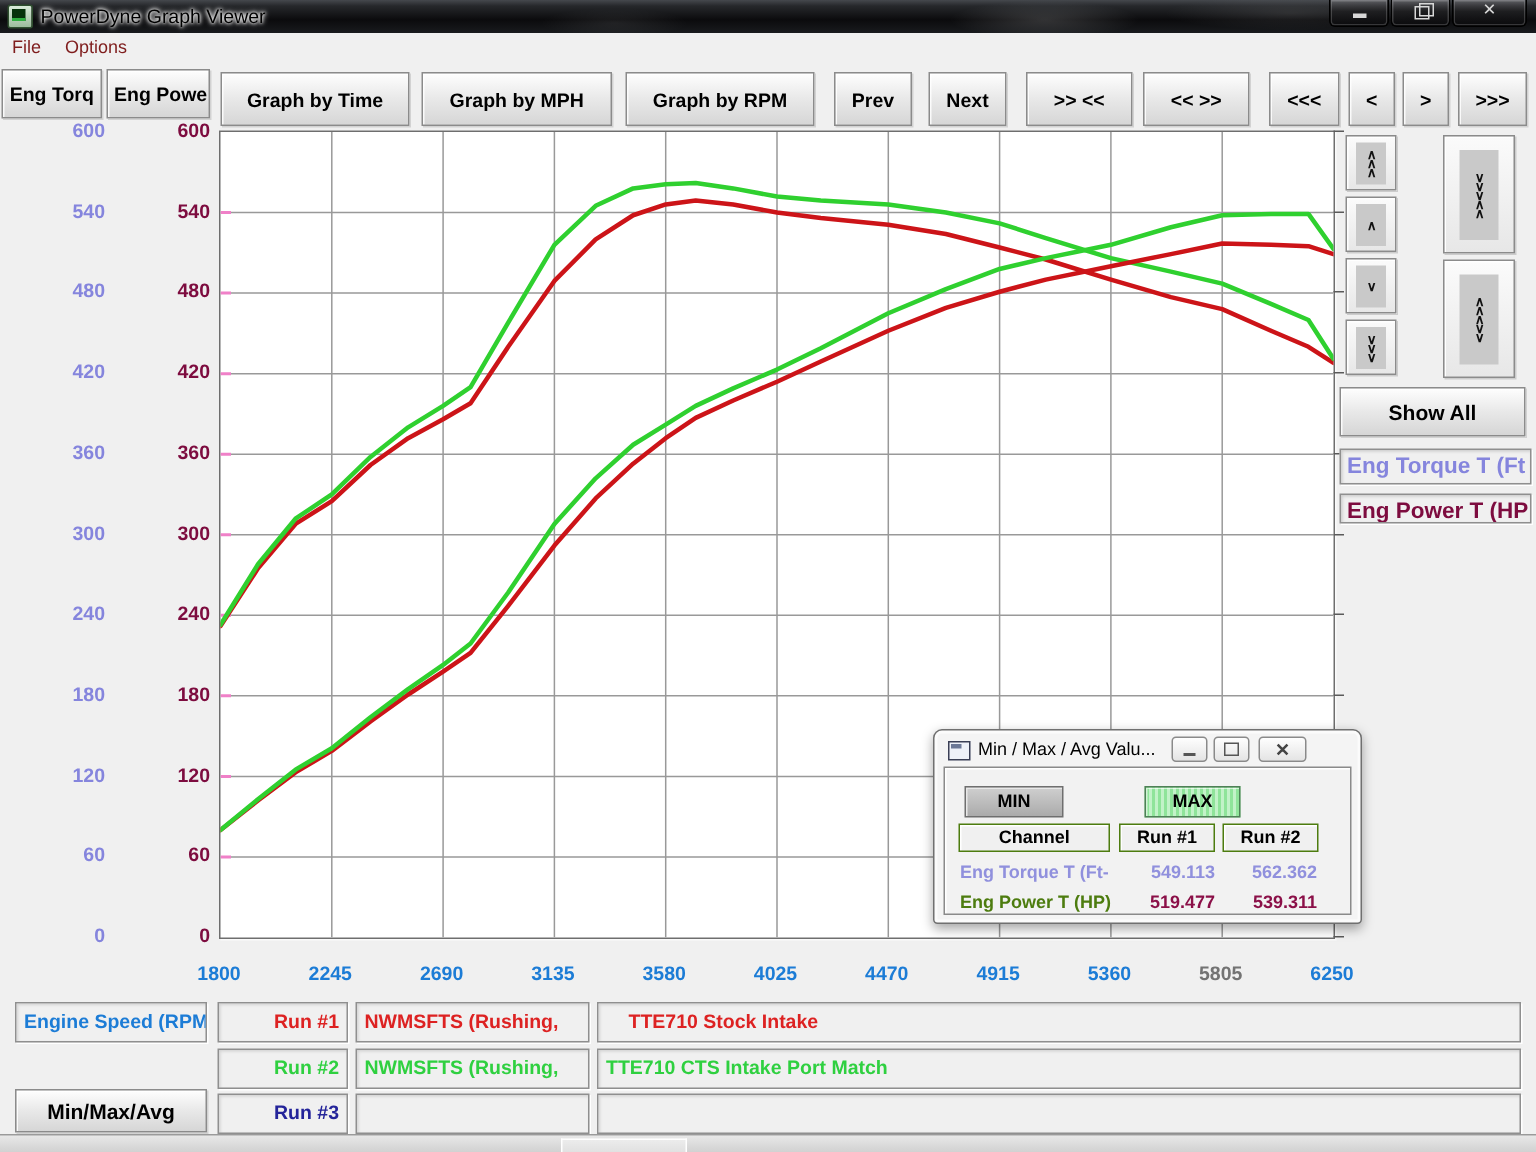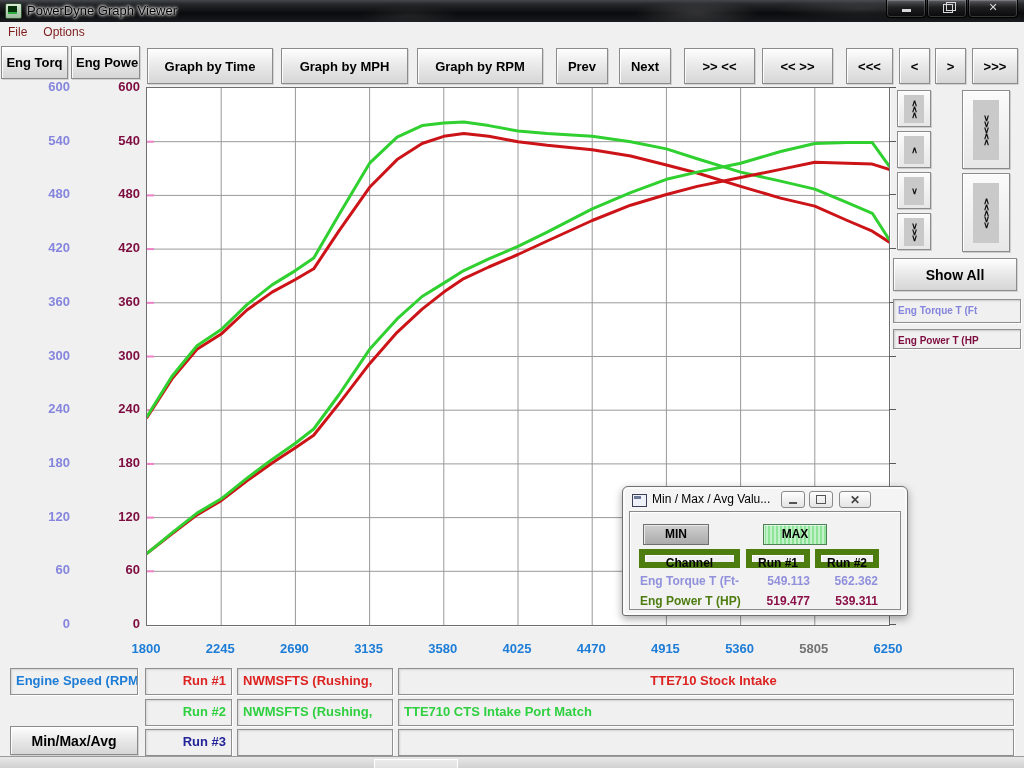--- a/index.html
+++ b/index.html
@@ -79,21 +79,21 @@
     position:absolute;box-sizing:border-box;
     background:linear-gradient(180deg,#fbfbfb,#e7e7e7);
     border:1px solid #8b8b8b;box-shadow:1px 1px 0 rgba(0,0,0,.15),inset 1px 1px 0 #fff;
     display:flex;align-items:center;justify-content:center;
   }
   .navbtn .pad{background:#c9c9c9;display:flex;flex-direction:column;align-items:center;justify-content:center;}
   .navbtn .pad span{font-size:9px;line-height:6px;font-weight:bold;color:#111;letter-spacing:-1px;}
   .sunken{
     position:absolute;box-sizing:border-box;background:#f0f0f0;
     border:1px solid #8f8f8f;box-shadow:inset 1px 1px 2px rgba(0,0,0,.15),1px 1px 0 #fff;
-    font-size:10px;font-weight:bold;line-height:22px;padding:0 4px;white-space:nowrap;overflow:hidden;
+    font-size:15px;font-weight:bold;line-height:22px;padding:0 4px;white-space:nowrap;overflow:hidden;
   }
   
   #dialog{
     position:absolute;left:622px;top:486px;width:286px;height:130px;box-sizing:border-box;
     background:#f4f4f4;border:1px solid #707070;border-radius:6px 6px 3px 3px;
     box-shadow:0 3px 8px rgba(0,0,0,.35),inset 0 0 0 2px #fbfbfb;
   }
   #dialog-title{position:absolute;left:0;top:0;width:100%;height:24px;}
   #dialog-icon{position:absolute;left:9px;top:7px;width:13px;height:11px;border:1px solid #3a3f55;background:#eef1f8;}
   #dialog-icon:after{content:"";position:absolute;left:1px;top:1px;width:7px;height:3px;background:#6c7896;}
@@ -117,21 +117,21 @@
     font-size:12px;font-weight:bold;text-align:center;line-height:19px;
   }
   #max-btn{
     position:absolute;left:133px;top:12px;width:64px;height:21px;box-sizing:border-box;
     background:repeating-linear-gradient(90deg,#8fe49a 0 2px,#c2f2c8 2px 4px),#9fe8a8;
     border:1px solid #4f7f57;box-shadow:inset 1px 1px 0 rgba(255,255,255,.6);
     font-size:12px;font-weight:bold;text-align:center;line-height:19px;
   }
   .hdr{
     position:absolute;top:37px;height:19px;box-sizing:border-box;background:#f0f0f0;
-    border:6px solid #4d7c0f;box-shadow:inset 1px 1px 0 #fff;
+    border:1px solid #4d7c0f;box-shadow:inset 1px 1px 0 #fff;
     font-size:12px;font-weight:bold;text-align:center;line-height:17px;
   }
   .drow{position:absolute;font-size:12px;font-weight:bold;white-space:nowrap;}
   .dnum{position:absolute;font-size:12px;font-weight:bold;text-align:right;width:70px;}
   
   #bottom-strip{
     position:absolute;left:0;top:756px;width:1024px;height:12px;
     background:linear-gradient(#e8e8e8,#cfcfcf);border-top:1px solid #9a9a9a;
   }
   #bottom-strip i{position:absolute;left:374px;top:2px;width:82px;height:9px;border:1px solid #fff;border-bottom:none;background:rgba(255,255,255,.35);display:block;}
@@ -266,21 +266,21 @@
       <div class="xlab" style="left: 813.8px; color: #737373;">5805</div>
       <div class="xlab" style="left: 888px; color: rgb(28, 124, 214);">6250</div>
     </div>
 
   <div class="lbox" style="left:10px;top:668px;width:128px;height:27px;color:#1c7cd6;">
     <span>Engine Speed (RPM</span>
   </div>
   <div id="legend-rows">
       <div class="lbox" style="left: 145px; top: 668px; width: 87px; height: 27px; color: rgb(221, 34, 34); text-align: right;">Run #1</div>
       <div class="lbox" style="left: 237px; top: 668px; width: 156px; height: 27px; color: rgb(221, 34, 34); text-align: left;">NWMSFTS (Rushing,</div>
-      <div class="lbox" style="left: 398px; top: 668px; width: 616px; height: 27px; color: rgb(221, 34, 34); text-align: center; padding-left: 20px;">TTE710 Stock Intake</div>
+      <div class="lbox" style="left: 398px; top: 668px; width: 616px; height: 27px; color: rgb(221, 34, 34); text-align: left; padding-left: 20px;">TTE710 Stock Intake</div>
       <div class="lbox" style="left: 145px; top: 699px; width: 87px; height: 27px; color: rgb(47, 208, 64); text-align: right;">Run #2</div>
       <div class="lbox" style="left: 237px; top: 699px; width: 156px; height: 27px; color: rgb(47, 208, 64); text-align: left;">NWMSFTS (Rushing,</div>
       <div class="lbox" style="left: 398px; top: 699px; width: 616px; height: 27px; color: rgb(47, 208, 64); text-align: left;">TTE710 CTS Intake Port Match</div>
       <div class="lbox" style="left: 145px; top: 729px; width: 87px; height: 27px; color: rgb(36, 36, 154); text-align: right;">Run #3</div>
       <div class="lbox" style="left: 237px; top: 729px; width: 156px; height: 27px; color: rgb(36, 36, 154); text-align: left;"></div>
       <div class="lbox" style="left: 398px; top: 729px; width: 616px; height: 27px; color: rgb(36, 36, 154); text-align: left;"></div>
     </div>
   <div class="btn" style="left:10px;top:726px;width:128px;height:29px;font-size:14px;align-items:center;">
     <span>Min/Max/Avg</span>
   </div>

